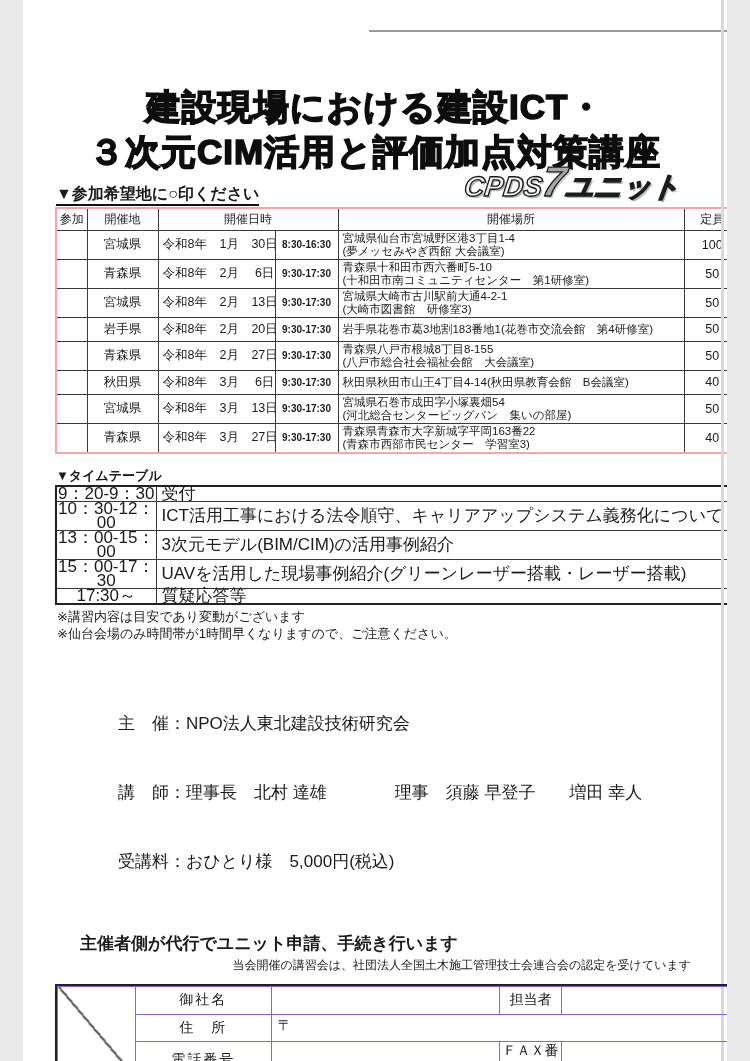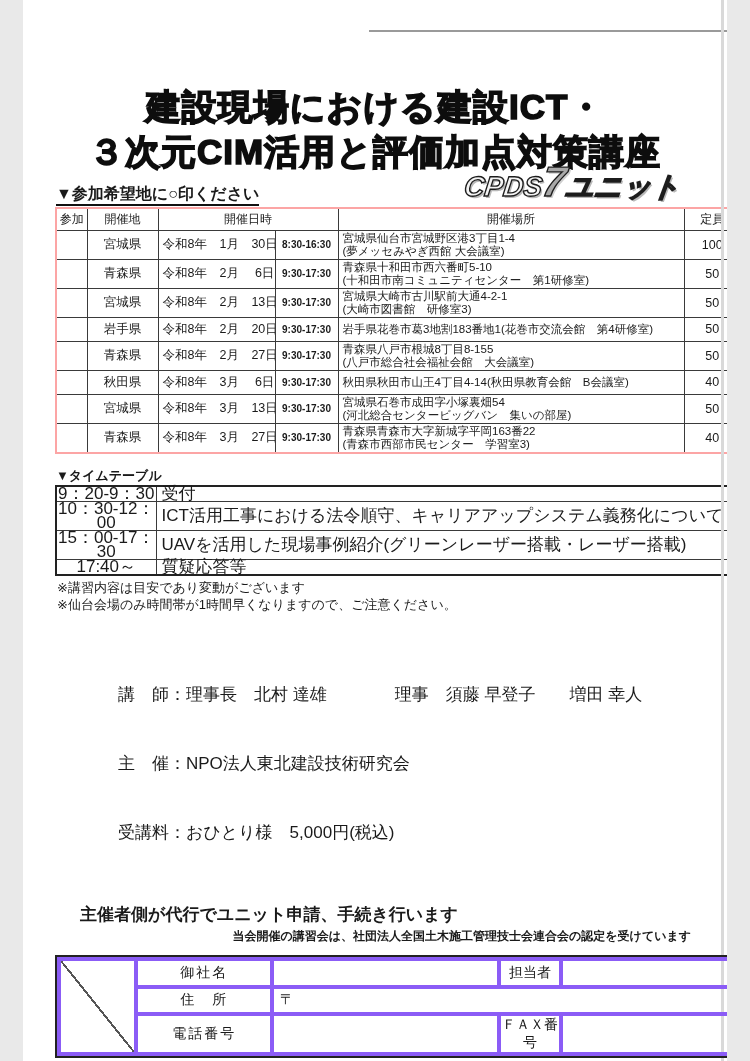--- a/index.html
+++ b/index.html
@@ -70,26 +70,26 @@
   .timetable .t-time { width:100px; text-align:center; }
   .timetable .t-body { padding-left:5px; }
   .timetable tr.center .t-body { text-align:center; padding-left:0; }
 
   .notes { margin:3px 0 0 34px; font-size:13px; line-height:17px; }
 
   .organizer { margin:24px 0 0 95px; font-size:17px; line-height:23px; white-space:pre; }
 
   .cpds { margin:14px 0 0 33px; font-size:17px; font-weight:bold; line-height:22px; }
   .cpds .indent { padding-left:24px; }
-  .cpds-accred { margin:2px 36px 0 0; text-align:right; font-size:12px; font-weight:bold; }
+  .cpds-accred { margin:2px 36px 0 0; text-align:right; font-size:12px; font-weight:normal; }
 
   
   .form-wrap { position:relative; width:685px; margin:10px 0 0 32px; border:2px solid #222; }
   .form-grid { width:100%; }
-  .form-grid td { border:4px solid #8b5cf6; font-size:14px; overflow:hidden; }
+  .form-grid td { border:1px solid #8b5cf6; font-size:14px; overflow:hidden; }
   .diag-cell {
     background:linear-gradient(to top right,
       transparent calc(50% - 1px), #555 calc(50% - 1px),
       #555 calc(50% + 1px), transparent calc(50% + 1px));
   }
   .lbl { text-align:center; letter-spacing:2px; }
   .postal { vertical-align:top; padding:2px 0 0 6px; font-size:13px; }
 </style>
 </head>
 <body>
@@ -210,38 +210,42 @@
     <tbody>
         <tr>
       <td class="t-time">9：20-9：30</td>
       <td class="t-body">受付</td>
     </tr>
     <tr>
       <td class="t-time">10：30-12：00</td>
       <td class="t-body">ICT活用工事における法令順守、キャリアアップシステム義務化について</td>
     </tr>
     <tr>
+      <td class="t-time">13：00-15：00</td>
+      <td class="t-body">3次元モデル(BIM/CIM)の活用事例紹介</td>
+    </tr>
+    <tr>
       <td class="t-time">15：00-17：30</td>
       <td class="t-body">UAVを活用した現場事例紹介(グリーンレーザー搭載・レーザー搭載)</td>
     </tr>
     <tr>
-      <td class="t-time">17:40～</td>
+      <td class="t-time">17:30～</td>
       <td class="t-body">質疑応答等</td>
     </tr>
   </tbody>
     </table>
 
   <div class="notes">
     <div>※講習内容は目安であり変動がございます</div>
     <div>※仙台会場のみ時間帯が1時間早くなりますので、ご注意ください。</div>
   </div>
 
   <div class="organizer">
+    <div>主　催：NPO法人東北建設技術研究会</div>
     <div>講　師：理事長　北村 達雄　　　　理事　須藤 早登子　　増田 幸人</div>
-    <div>主　催：NPO法人東北建設技術研究会</div>
     <div>受講料：おひとり様　5,000円(税込)</div>
   </div>
 
   <div class="cpds">
     <div class="indent">主催者側が代行でユニット申請、手続き行います</div>
   </div>
   <div class="cpds-accred">当会開催の講習会は、社団法人全国土木施工管理技士会連合会の認定を受けています</div>
 
   <div class="form-wrap">
     <table class="form-grid">

